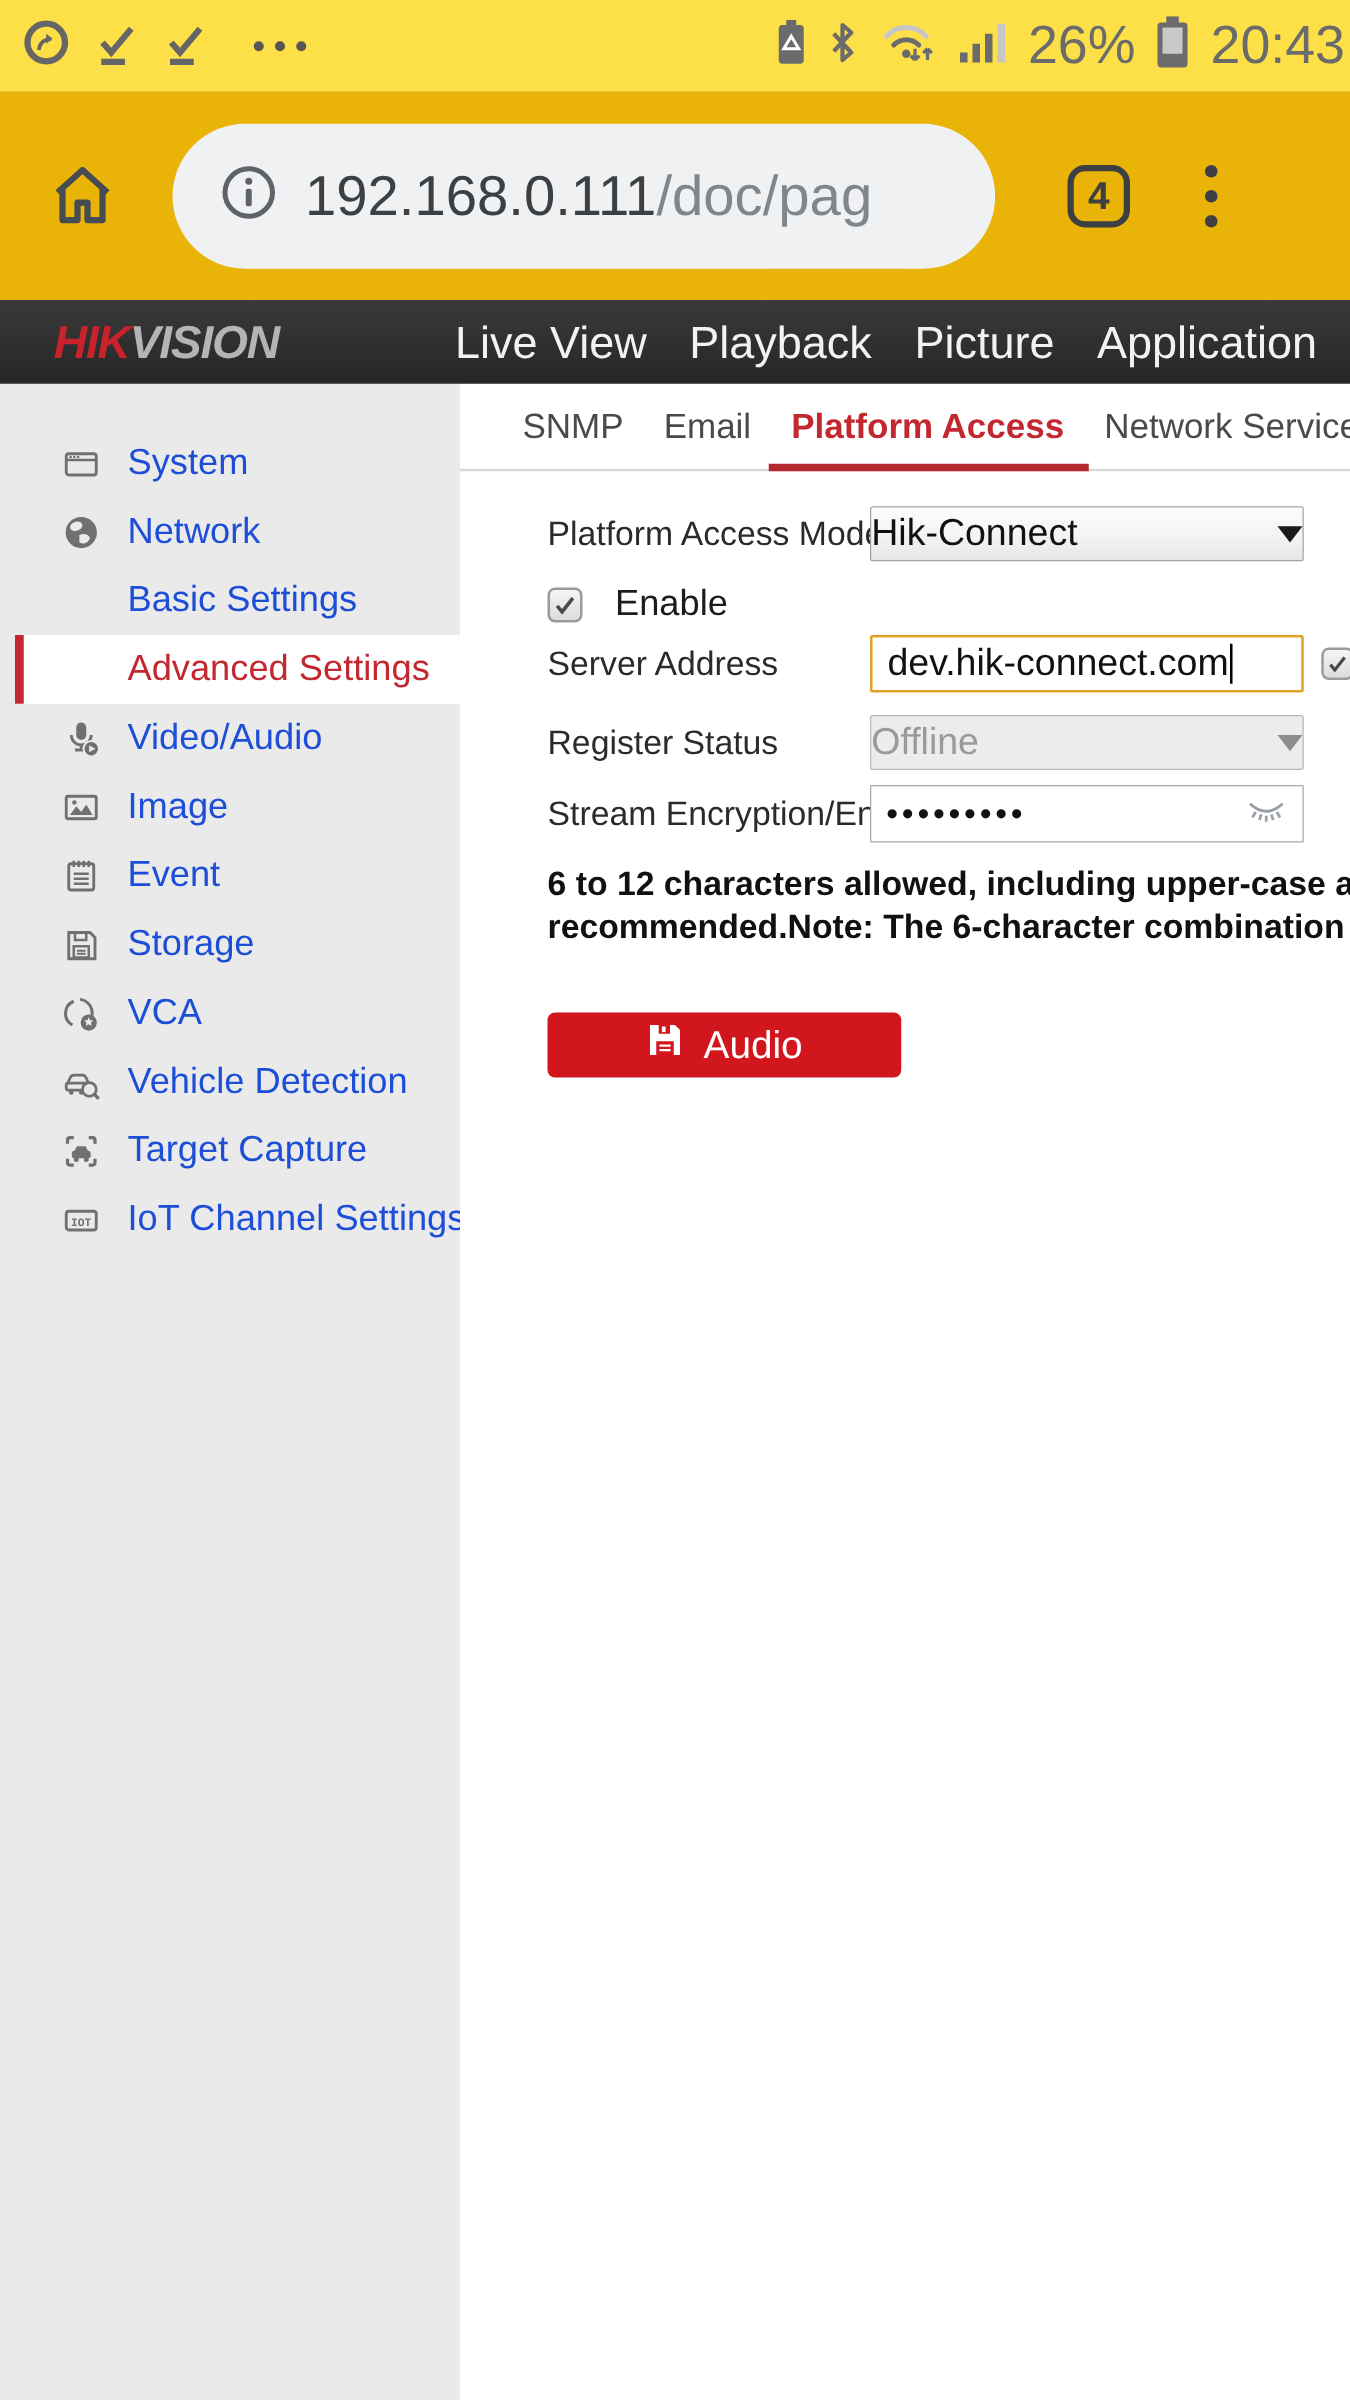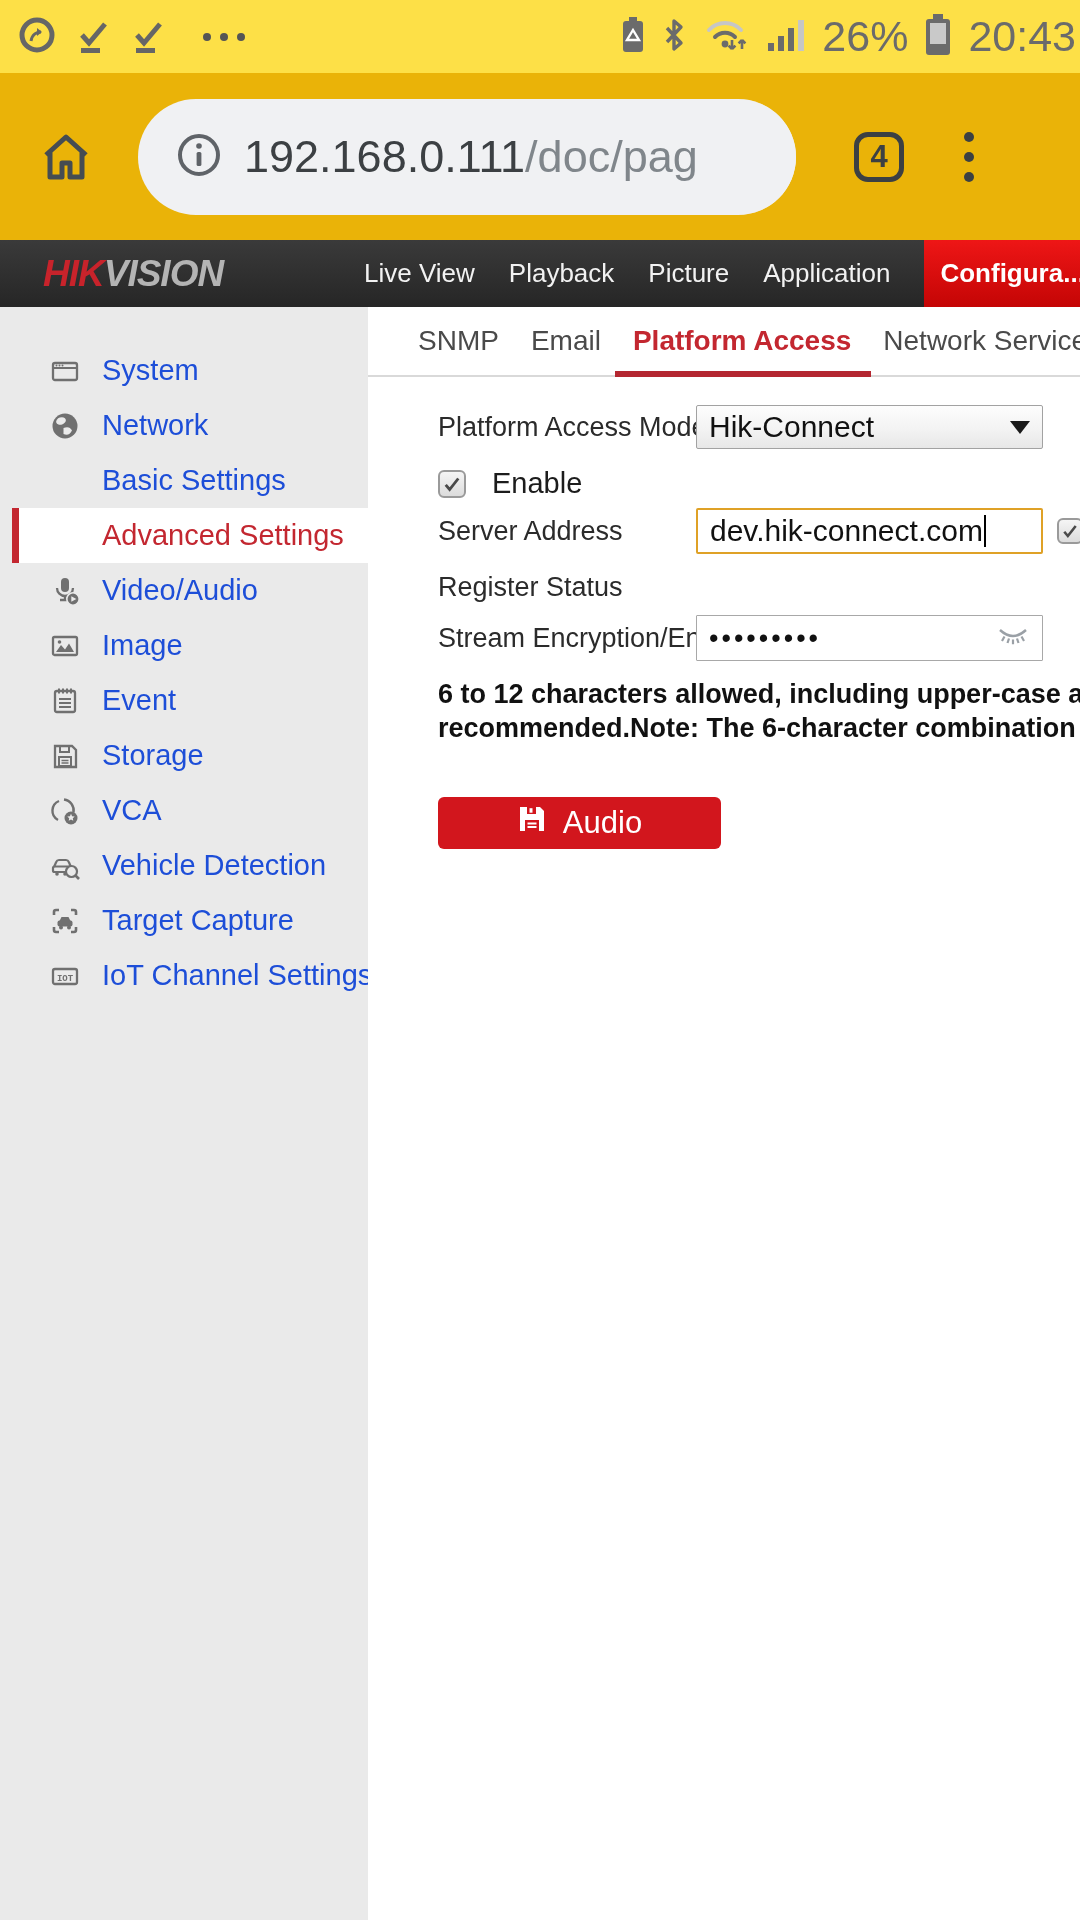--- a/index.html
+++ b/index.html
@@ -30,21 +30,21 @@
     box-sizing:border-box;flex-shrink:0;}
   .menu-btn{margin-left:60px;display:flex;flex-direction:column;gap:10px;flex-shrink:0;}
   .menu-btn i{width:10px;height:10px;border-radius:50%;background:#3c4043;}
   
   .navbar{height:67px;background:linear-gradient(180deg,#3a3a3a,#262626);position:relative;overflow:hidden;}
   .brand{position:absolute;left:43px;top:0;height:100%;display:flex;align-items:center;
     font-style:italic;font-weight:bold;font-size:37px;letter-spacing:-1px;}
   .brand .hik{color:#c8232b;}
   .brand .vision{color:#b4b4b4;}
   .nav-items{position:absolute;left:364px;top:0;height:100%;display:flex;align-items:center;}
-  .nav-item{font-size:26px;color:#f2f2f2;margin-right:34px;white-space:nowrap;}
+  .nav-item{font-size:36px;color:#f2f2f2;margin-right:34px;white-space:nowrap;}
   .nav-item.active{height:67px;display:flex;align-items:center;padding:0 16px;margin-right:0;
     background:linear-gradient(180deg,#ee1616,#c40505);font-weight:bold;font-size:26px;color:#fff;}
   
   .content{display:flex;height:1613px;}
   .sidebar{width:368px;background:#eaeaea;padding-top:36px;box-sizing:border-box;flex-shrink:0;}
   .side-item{height:55px;display:flex;align-items:center;}
   .side-icon{width:30px;height:30px;margin-left:50px;flex-shrink:0;display:flex;align-items:center;justify-content:center;}
   .side-label{margin-left:22px;font-size:29px;color:#1d4ed8;white-space:nowrap;}
   .side-item.child .side-label{margin-left:102px;}
   .side-item.active{background:#fff;margin-left:12px;border-left:7px solid #c32730;}
@@ -56,21 +56,21 @@
   .tab{font-size:28px;color:#4a4a4a;position:relative;height:100%;display:flex;align-items:center;white-space:nowrap;}
   .tab.active{color:#c32730;font-weight:bold;}
   .tab.active::after{content:"";position:absolute;left:-18px;right:-20px;bottom:-2px;height:6px;background:#b42731;}
   
   .form{padding-left:70px;padding-top:28px;}
   .form-row{display:flex;align-items:center;margin-bottom:18px;}
   .form-label{width:258px;font-size:27px;color:#2b2b2b;flex-shrink:0;white-space:nowrap;overflow:hidden;}
   .control{width:347px;box-sizing:border-box;flex-shrink:0;}
   .select{height:44px;border:1px solid #a2a2a2;border-radius:2px;
     background:linear-gradient(180deg,#fdfdfd 0%,#f3f3f3 55%,#e7e7e7 100%);
-    display:flex;align-items:center;justify-content:space-between;padding:0 12px;font-size:30px;color:#111;}
+    display:flex;align-items:center;justify-content:space-between;padding:0 0;font-size:30px;color:#111;}
   .select.disabled{background:#ececec;color:#9a9a9a;border-color:#b8b8b8;}
   .sel-arrow{width:0;height:0;border-left:10px solid transparent;border-right:10px solid transparent;
     border-top:13px solid #1a1a1a;}
   .select.disabled .sel-arrow{border-top-color:#8d8d8d;}
   .text-input{height:46px;border:2px solid #dfa126;border-radius:2px;background:#fff;
     display:flex;align-items:center;padding:0 12px;font-size:30px;color:#111;}
   .cursor{width:2px;height:32px;background:#000;margin-left:1px;}
   .pwd-input{height:46px;border:1px solid #a8a8a8;border-radius:1px;background:#fff;
     display:flex;align-items:center;justify-content:space-between;padding:0 12px;}
   .pwd-dots{font-size:27px;letter-spacing:3px;color:#111;line-height:46px;}
@@ -354,20 +354,24 @@
         </div>
         <span class="checkbox side-check" style="width:26px;height:26px;">
           <svg width="20" height="20" viewBox="0 0 28 28">
               <path d="M6 15l5 6L22 7" fill="none" stroke="#4a4a4a" stroke-width="3.6"></path>
             </svg>
         </span>
       </div>
 
       <div class="form-row" style="margin-bottom:12px;">
         <span class="form-label">Register Status</span>
+        <div class="control select disabled">
+          <span>Offline</span>
+          <span class="sel-arrow"></span>
+        </div>
       </div>
 
       <div class="form-row" style="margin-bottom:0;">
         <span class="form-label">Stream Encryption/Encryp...</span>
         <div class="control pwd-input">
           <span class="pwd-dots">•••••••••</span>
           <span>
             <svg width="34" height="26" viewBox="0 0 34 26">
                 <path d="M4 7q13 12 26 0" fill="none" stroke="#9aa0a6" stroke-width="2.4"></path>
                 <path d="M8.5 13.5L6 18M13 15.5l-1.5 4.5M17 16.5v4.8M21 15.5l1.5 4.5M25.5 13.5L28 18" stroke="#9aa0a6" stroke-width="2.2" fill="none"></path>

